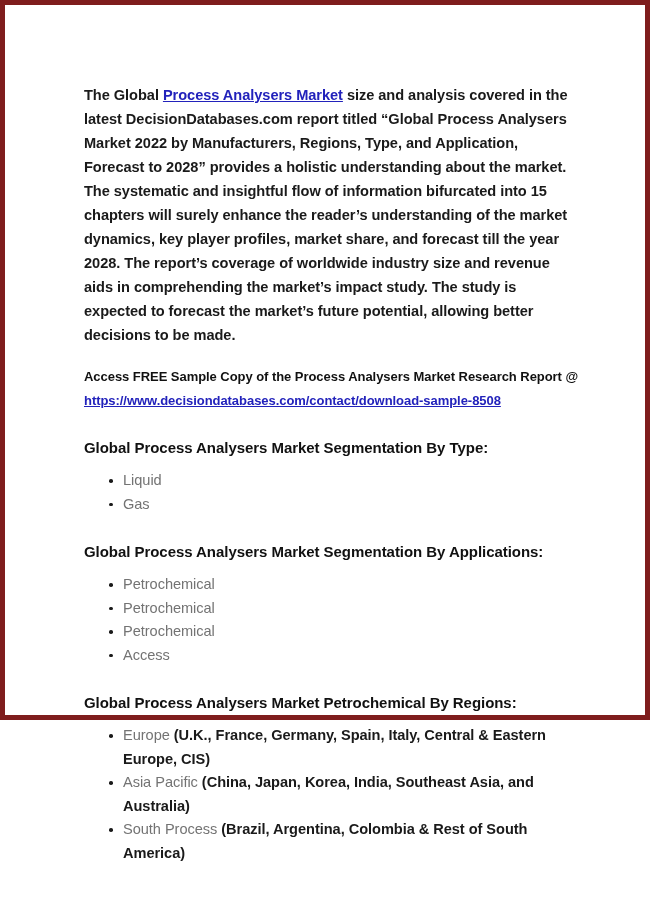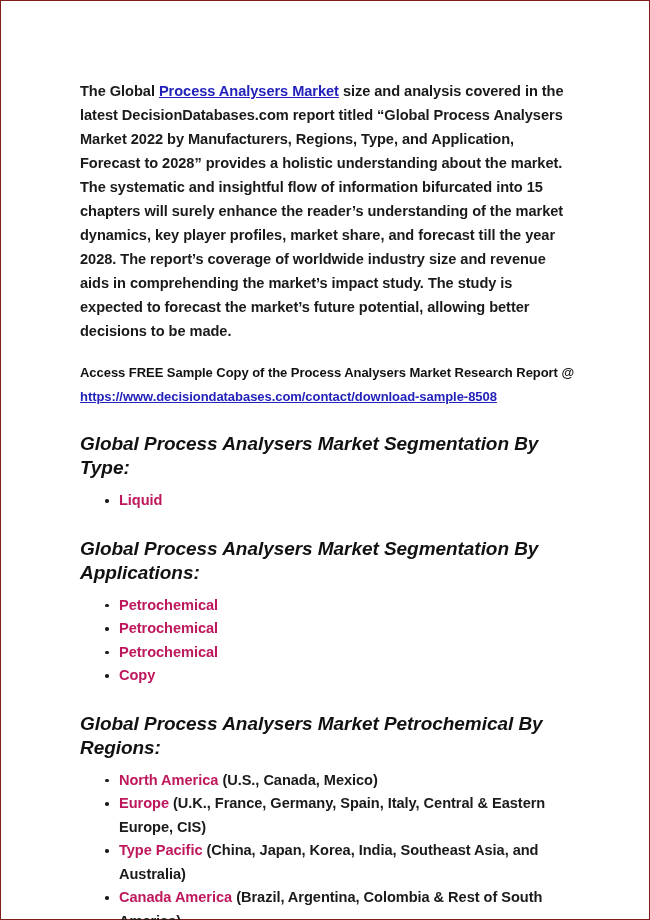--- a/index.html
+++ b/index.html
@@ -10,24 +10,24 @@
   body {
     width: 650px;
     height: 920px;
     font-family: "Liberation Sans", sans-serif;
     color: #1a1a1a;
     overflow: hidden;
   }
   .page {
     position: relative;
     width: 650px;
-    height: 920px;
+    height: 720px;
     background: #ffffff;
     box-sizing: border-box;
-    border: 1px solid #7f1d1d;
+    border: 5px solid #7f1d1d;
   }
   .content {
     position: absolute;
     left: 79px;
     top: 78px;
     width: 495px;
   }
   p.para {
     margin: 0 0 13px 0;
     font-size: 14.6px;
@@ -42,26 +42,25 @@
   .link {
     color: #2222bb;
     text-decoration: underline;
     font-weight: 700;
   }
   .link.strong {
     font-weight: 700;
   }
   p.heading {
     margin: 0 0 9px 0;
-    font-size: 19px;
+    font-size: 15px;
     line-height: 24px;
     font-weight: 700;
     color: #111111;
     letter-spacing: -0.05px;
-    font-style: italic;
   }
   p.access {
     margin: 0 0 13px 0;
     font-size: 13px;
     line-height: 24px;
     font-weight: 700;
     color: #111111;
     letter-spacing: -0.05px;
   }
   ul.bullets {
@@ -83,22 +82,22 @@
     content: "";
     position: absolute;
     left: 25px;
     top: 10px;
     width: 3.6px;
     height: 3.6px;
     border-radius: 50%;
     background: #1a1a1a;
   }
   ul.bullets li .rname {
-    font-weight: 700;
-    color: #be185d;
+    font-weight: 400;
+    color: #737373;
   }
   ul.bullets li .rdetail {
     font-weight: 600;
   }
   .spacer-sm { height: 5px; }
   .spacer-md { height: 10px; }
 </style>
 </head>
 <body>
 
@@ -109,36 +108,36 @@
 
     <div class="spacer-sm"></div>
 
     <p class="access"><span>Access FREE Sample Copy of the Process Analysers Market Research Report @ </span><a class="link" href="#">https://www.decisiondatabases.com/contact/download-sample-8508</a></p>
 
     <div class="spacer-md"></div>
 
     <p class="heading">Global Process Analysers Market Segmentation By Type:</p>
     <ul class="bullets">
       <li><span class="rname">Liquid</span><span class="rdetail"></span></li>
+      <li><span class="rname">Gas</span><span class="rdetail"></span></li>
     </ul>
 
     <div class="spacer-md"></div>
 
     <p class="heading">Global Process Analysers Market Segmentation By Applications:</p>
     <ul class="bullets">
       <li><span class="rname">Petrochemical</span><span class="rdetail"></span></li>
       <li><span class="rname">Petrochemical</span><span class="rdetail"></span></li>
       <li><span class="rname">Petrochemical</span><span class="rdetail"></span></li>
-      <li><span class="rname">Copy</span><span class="rdetail"></span></li>
+      <li><span class="rname">Access</span><span class="rdetail"></span></li>
     </ul>
 
     <div class="spacer-md"></div>
 
     <p class="heading">Global Process Analysers Market Petrochemical By Regions:</p>
     <ul class="bullets">
-      <li><span class="rname">North America</span><span class="rdetail"> (U.S., Canada, Mexico)</span></li>
       <li><span class="rname">Europe</span><span class="rdetail"> (U.K., France, Germany, Spain, Italy, Central &amp; Eastern Europe, CIS)</span></li>
-      <li><span class="rname">Type Pacific</span><span class="rdetail"> (China, Japan, Korea, India, Southeast Asia, and Australia)</span></li>
-      <li><span class="rname">Canada America</span><span class="rdetail"> (Brazil, Argentina, Colombia &amp; Rest of South America)</span></li>
+      <li><span class="rname">Asia Pacific</span><span class="rdetail"> (China, Japan, Korea, India, Southeast Asia, and Australia)</span></li>
+      <li><span class="rname">South Process</span><span class="rdetail"> (Brazil, Argentina, Colombia &amp; Rest of South America)</span></li>
     </ul>
 
   </div>
 </div>
 
 </body></html>

